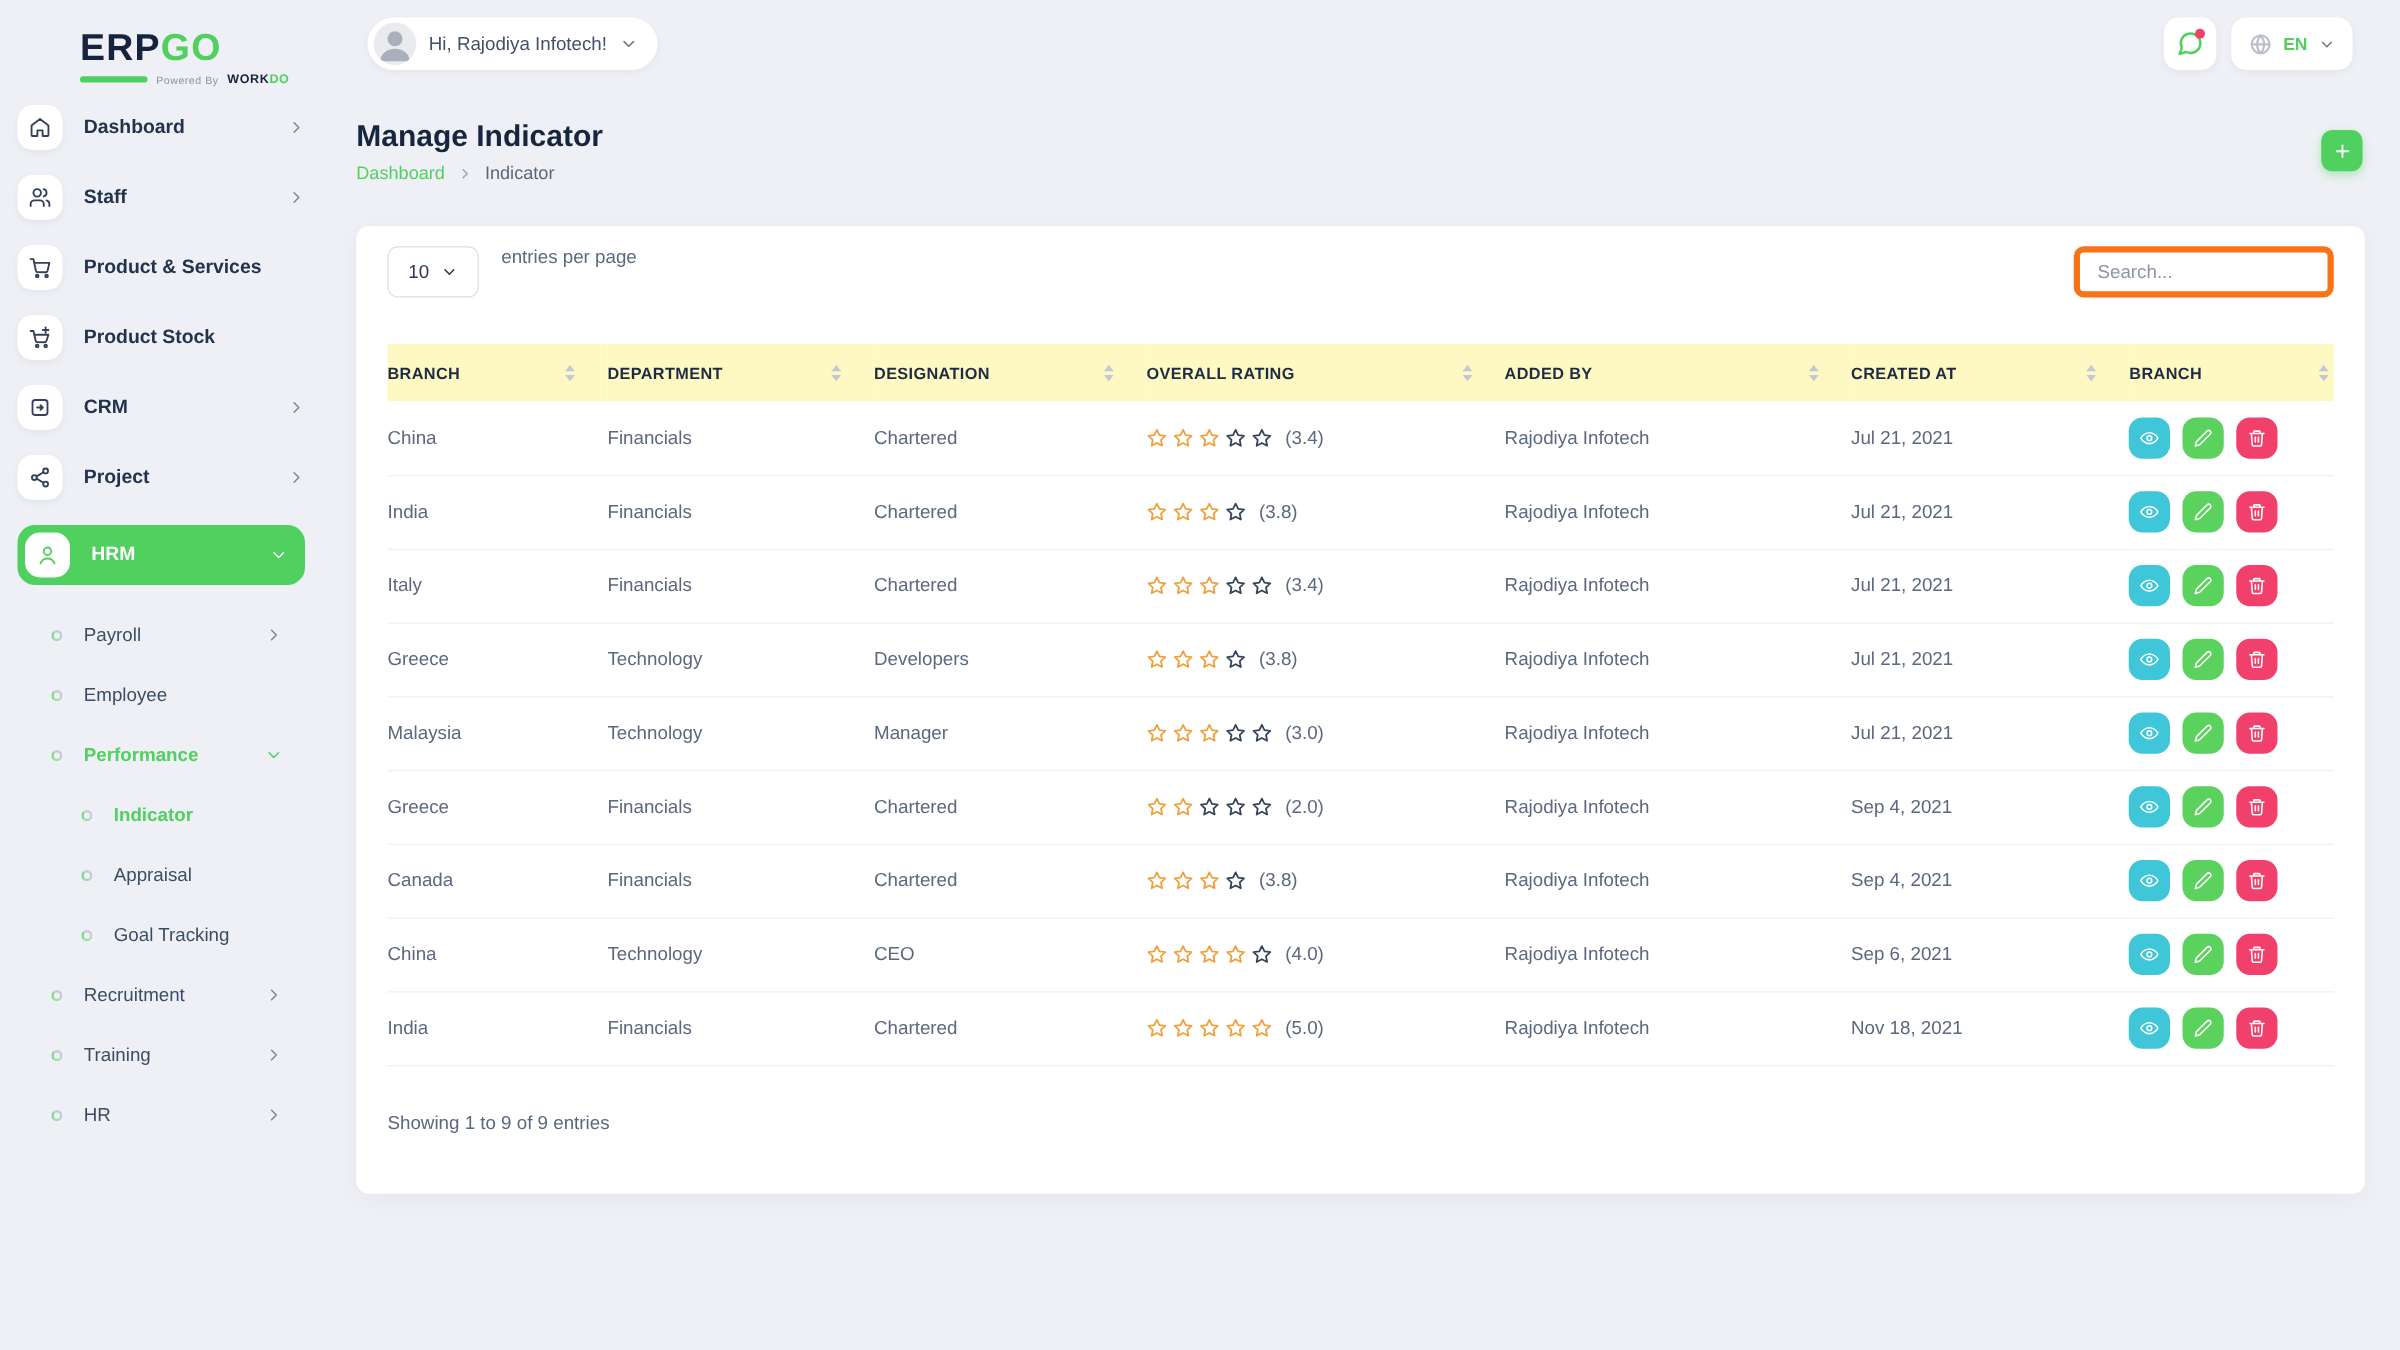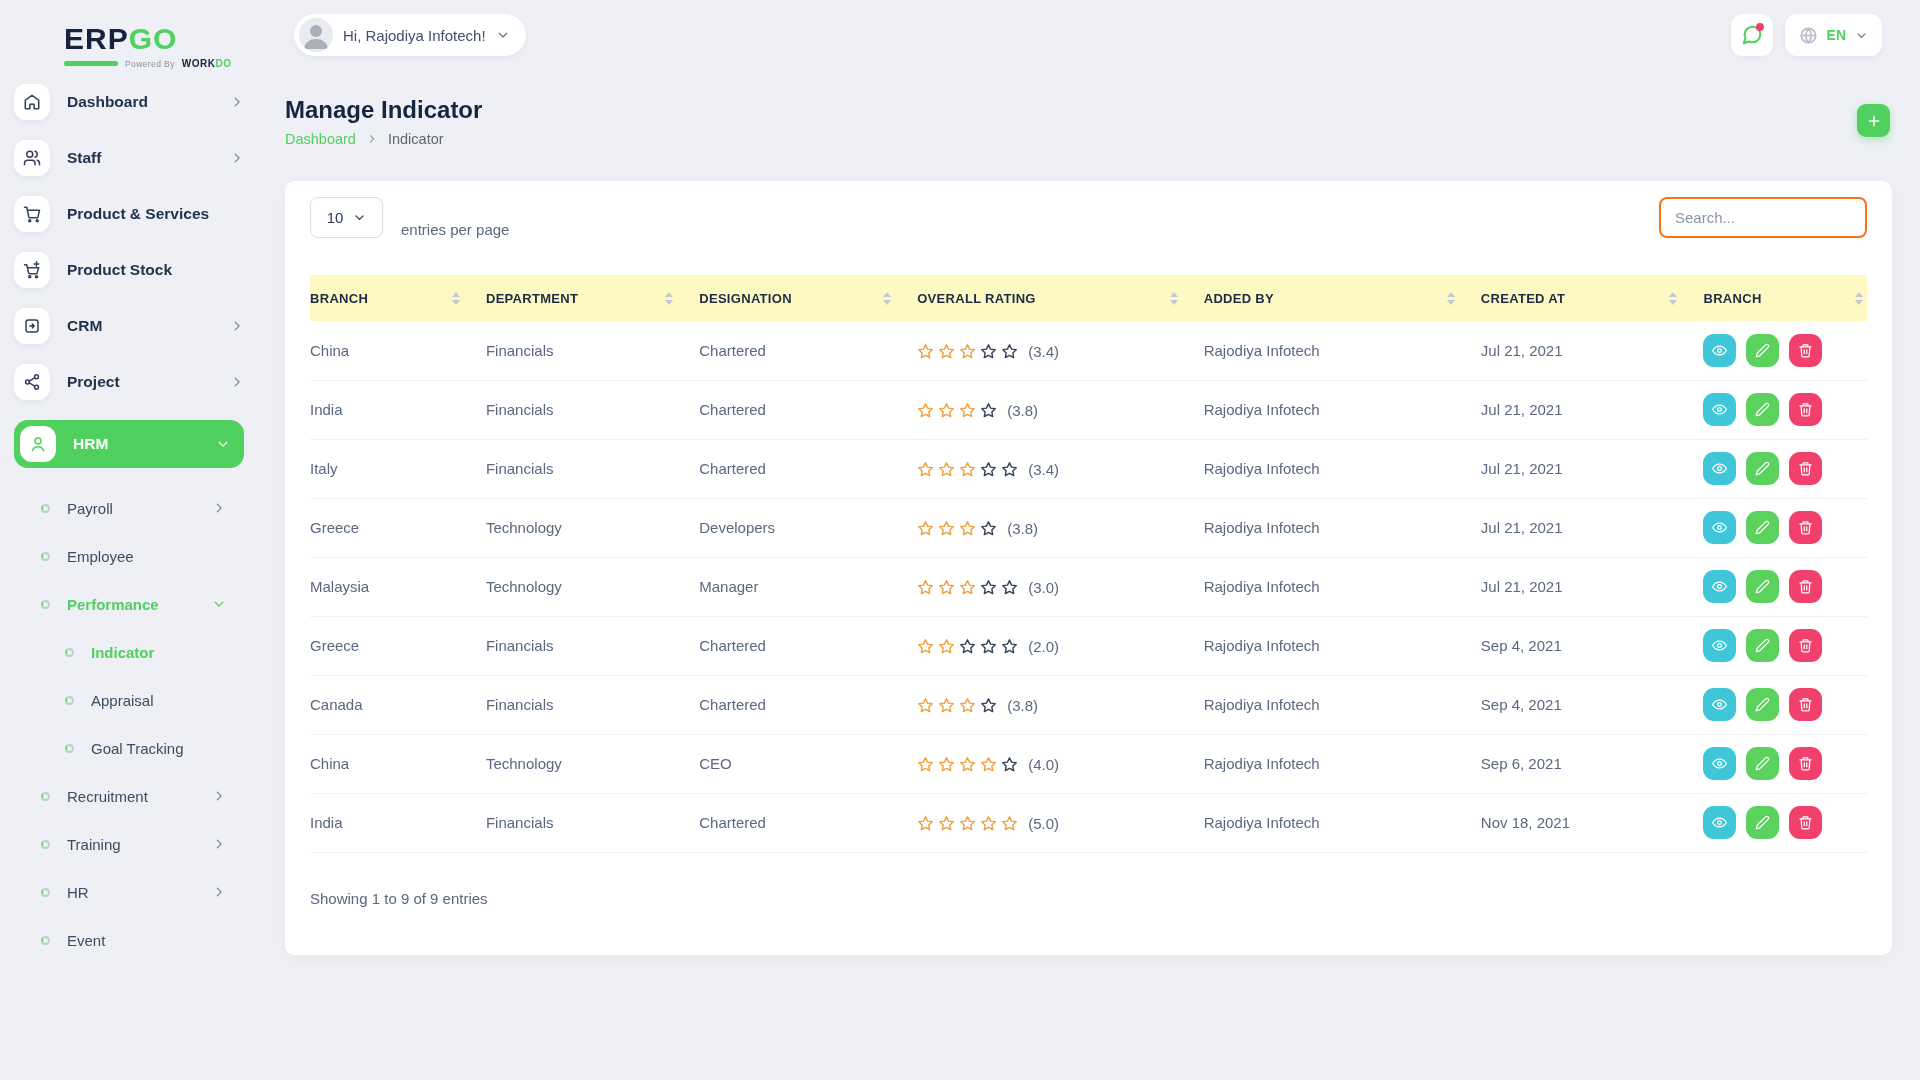--- a/index.html
+++ b/index.html
@@ -57,26 +57,26 @@
   .breadcrumb { position:absolute; left:285px; top:131px; display:flex; align-items:center; gap:10px; font-size:14.5px; }
   .bc-link { color:#50d05e; cursor:pointer; }
   .bc-sep { color:#9aa3ad; display:inline-flex; }
   .bc-cur { color:#5c6775; }
   .add-btn { position:absolute; left:1857px; top:104px; width:33px; height:33px; background:#50d05e; border-radius:9px; border:none;
     display:flex; align-items:center; justify-content:center; color:#fff; cursor:pointer; box-shadow:0 3px 8px rgba(80,208,94,.4); }
 
   
   .card { position:absolute; left:285px; top:181px; width:1607px; height:774px; background:#fff; border-radius:10px;
     box-shadow:0 4px 20px rgba(21,34,60,.04); padding:16px 25px 0; }
-  .controls-row { display:flex; align-items:flex-end; margin-bottom:37px; }
+  .controls-row { display:flex; align-items:flex-start; margin-bottom:37px; }
   .entries-select { width:73px; height:41px; border:1px solid #d9dee6; border-radius:8px; background:#fff; display:flex;
     align-items:center; justify-content:center; gap:10px; font-size:15px; color:#2c3a52; cursor:pointer; }
   .entries-select .chev { color:#273349; display:inline-flex; }
   .entries-label { margin-left:18px; font-size:15px; color:#5a6880; }
-  .search-input { margin-left:auto; width:208px; height:41px; border:2px solid #f97316; border-radius:8px; padding:0 14px;
+  .search-input { margin-left:auto; width:208px; height:41px; border:5px solid #f97316; border-radius:8px; padding:0 14px;
     font-size:15px; color:#6d28d9; font-family:inherit; outline:none; background:#fff; }
   .search-input::placeholder { color:#8b95a5; }
 
   table.data { width:100%; border-collapse:collapse; table-layout:fixed; }
   col.c-branch{width:11.3%} col.c-dept{width:13.7%} col.c-desig{width:14.0%} col.c-rate{width:18.4%}
   col.c-added{width:17.8%} col.c-created{width:14.3%} col.c-action{width:10.5%}
   thead th { background:#fef9c3; height:46px; padding:0; text-align:left; cursor:pointer; }
   .th-flex { display:flex; align-items:center; justify-content:space-between; padding-right:26px; }
   th:last-child .th-flex { padding-right:4px; }
   .th-label { font-size:13px; font-weight:700; color:#1d2c44; letter-spacing:.3px; }
@@ -292,24 +292,20 @@
     </div>
     <div class="side-sub">
       <span class="bullet"></span>
       <span class="sub-label">HR</span>
       <span class="chev">
         <svg width="14" height="14" viewBox="0 0 24 24" fill="none" stroke="currentColor" stroke-width="2" stroke-linecap="round" stroke-linejoin="round">
           <polyline points="9 5.5 15.5 12 9 18.5"></polyline>
         </svg>
       </span>
     </div>
-    <div class="side-sub">
-      <span class="bullet"></span>
-      <span class="sub-label">Event</span>
-    </div>
   </nav>
 
 <h1 class="page-title">Manage Indicator</h1>
 <div class="breadcrumb">
   <span class="bc-link">Dashboard</span>
   <span class="bc-sep">
       <svg width="12" height="12" viewBox="0 0 24 24" fill="none" stroke="currentColor" stroke-width="2.2" stroke-linecap="round" stroke-linejoin="round">
         <polyline points="9 5.5 15.5 12 9 18.5"></polyline>
       </svg>
     </span>

